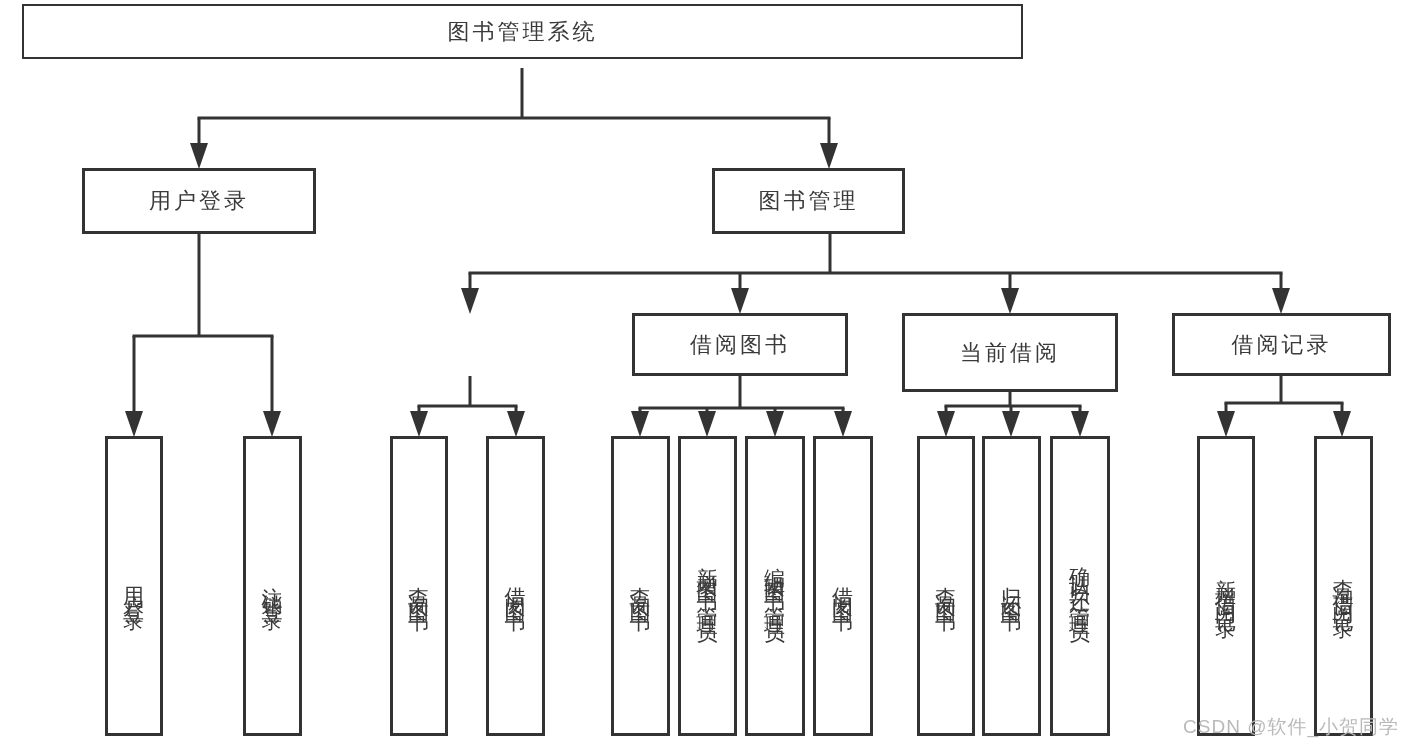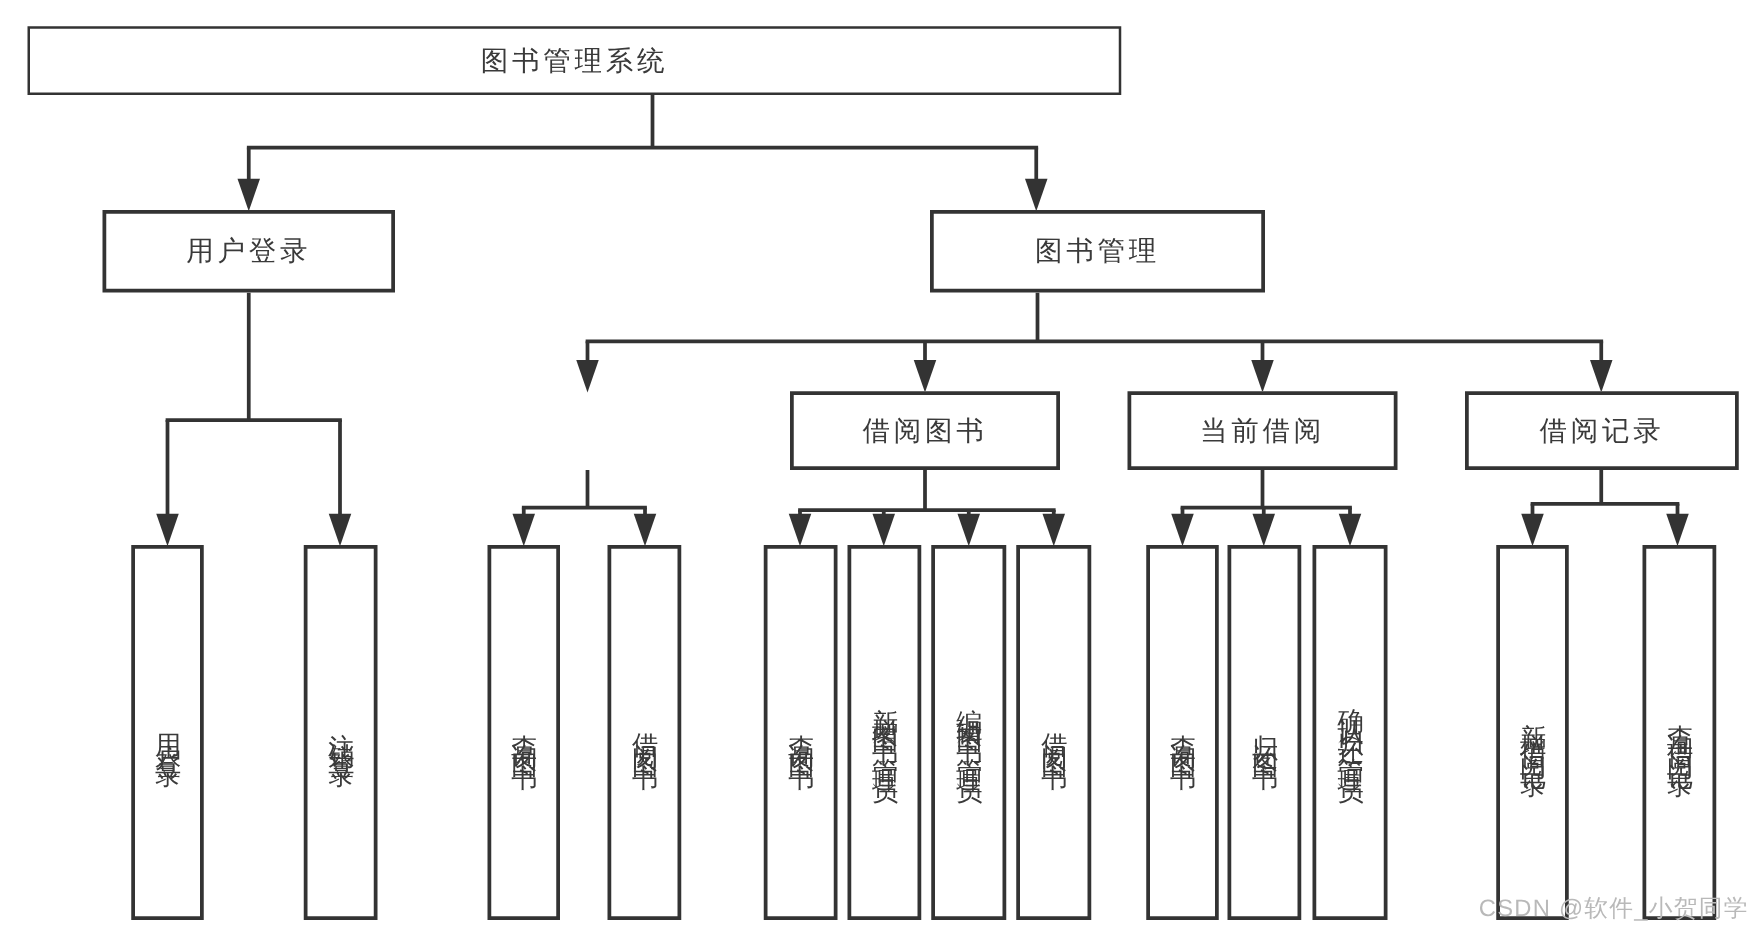--- a/index.html
+++ b/index.html
@@ -122,27 +122,27 @@
     <g>
       <line x1="1281" y1="376" x2="1281" y2="403"></line>
       <line x1="1224.5" y1="403" x2="1343.5" y2="403"></line>
       <line x1="1226" y1="403" x2="1226" y2="417"></line>
       <line x1="1342" y1="403" x2="1342" y2="417"></line>
       <polygon points="1217,411 1235,411 1226,437"></polygon>
       <polygon points="1333,411 1351,411 1342,437"></polygon>
     </g>
   </svg>
 
-  <div class="node h root" style="left:22px; top:21px; width:875px; height:55px">图书管理系统</div>
+  <div class="node h root" style="left:22px; top:4px; width:1001px; height:55px">图书管理系统</div>
 
   <div class="node h" style="left:82px; top:168px; width:234px; height:66px">用户登录</div>
-  <div class="node h" style="left:744px; top:168px; width:268px; height:66px">图书管理</div>
+  <div class="node h" style="left:712px; top:168px; width:193px; height:66px">图书管理</div>
 
   <div class="node h" style="left:632px; top:313px; width:216px; height:63px">借阅图书</div>
-  <div class="node h" style="left:902px; top:313px; width:216px; height:63px">当前借阅</div>
+  <div class="node h" style="left:902px; top:313px; width:216px; height:79px">当前借阅</div>
   <div class="node h" style="left:1172px; top:313px; width:219px; height:63px">借阅记录</div>
 
   <div class="node v" style="left:105px; top:436px; width:58px; height:300px">用户登录</div>
   <div class="node v" style="left:243px; top:436px; width:59px; height:300px">注销登录</div>
 
   <div class="node v" style="left:390px; top:436px; width:58px; height:300px">查询图书</div>
   <div class="node v" style="left:486px; top:436px; width:59px; height:300px">借阅图书</div>
 
   <div class="node v" style="left:611px; top:436px; width:59px; height:300px">查询图书</div>
   <div class="node v" style="left:678px; top:436px; width:59px; height:300px">新增图书（管理员）</div>

